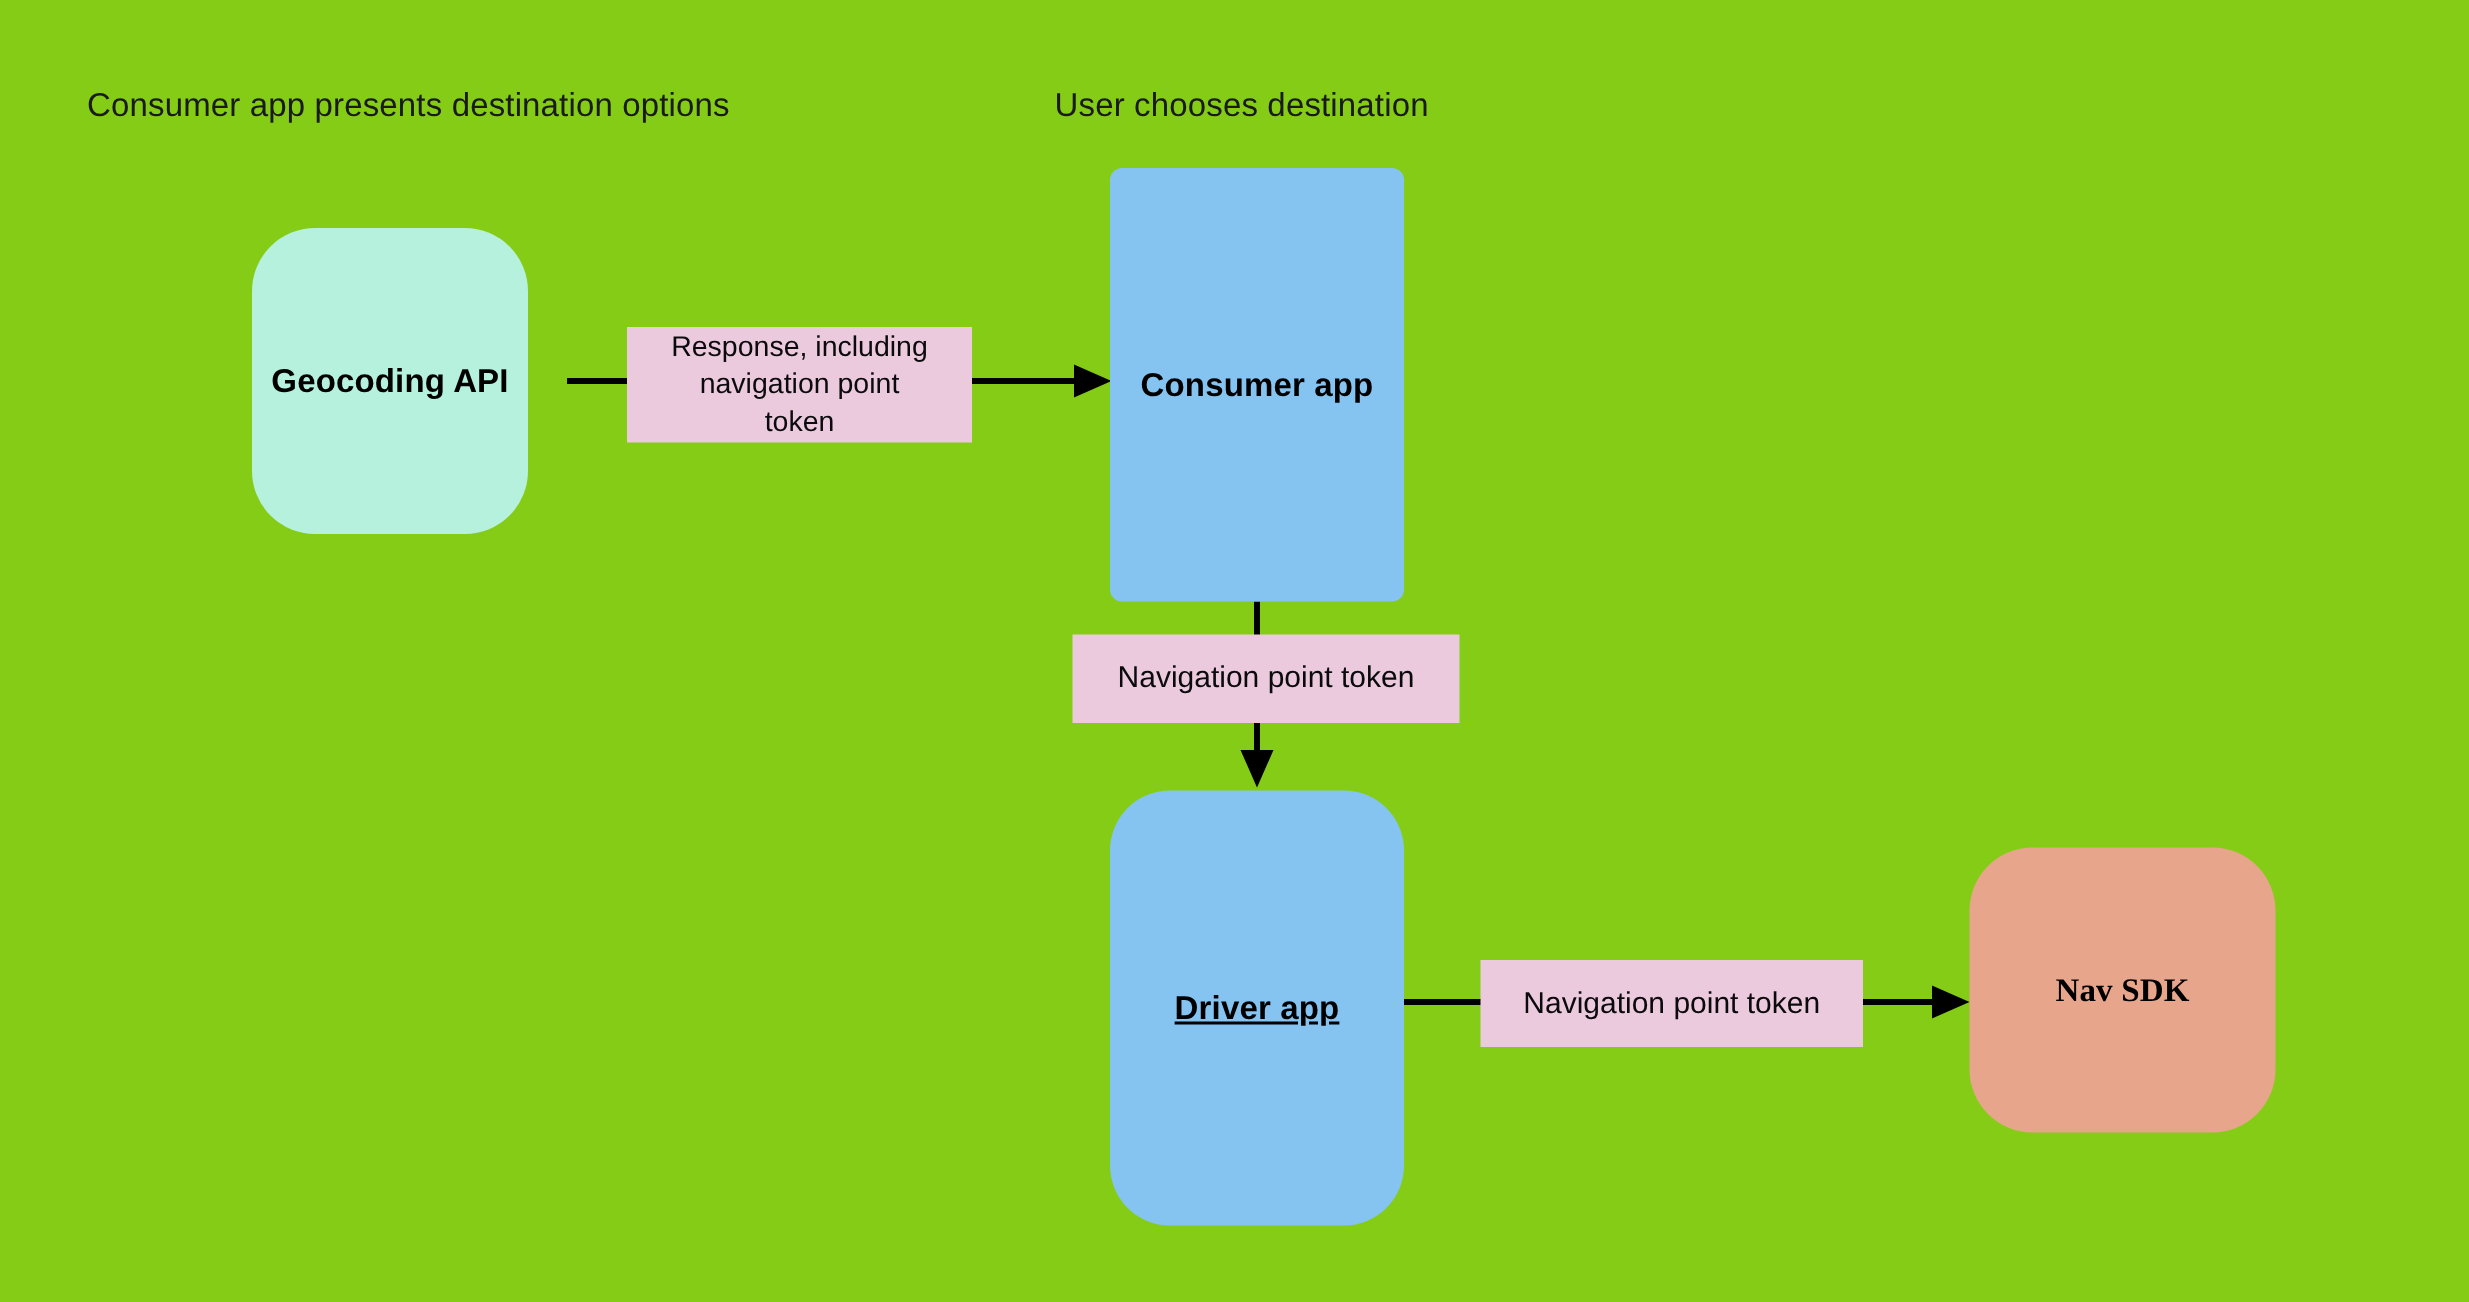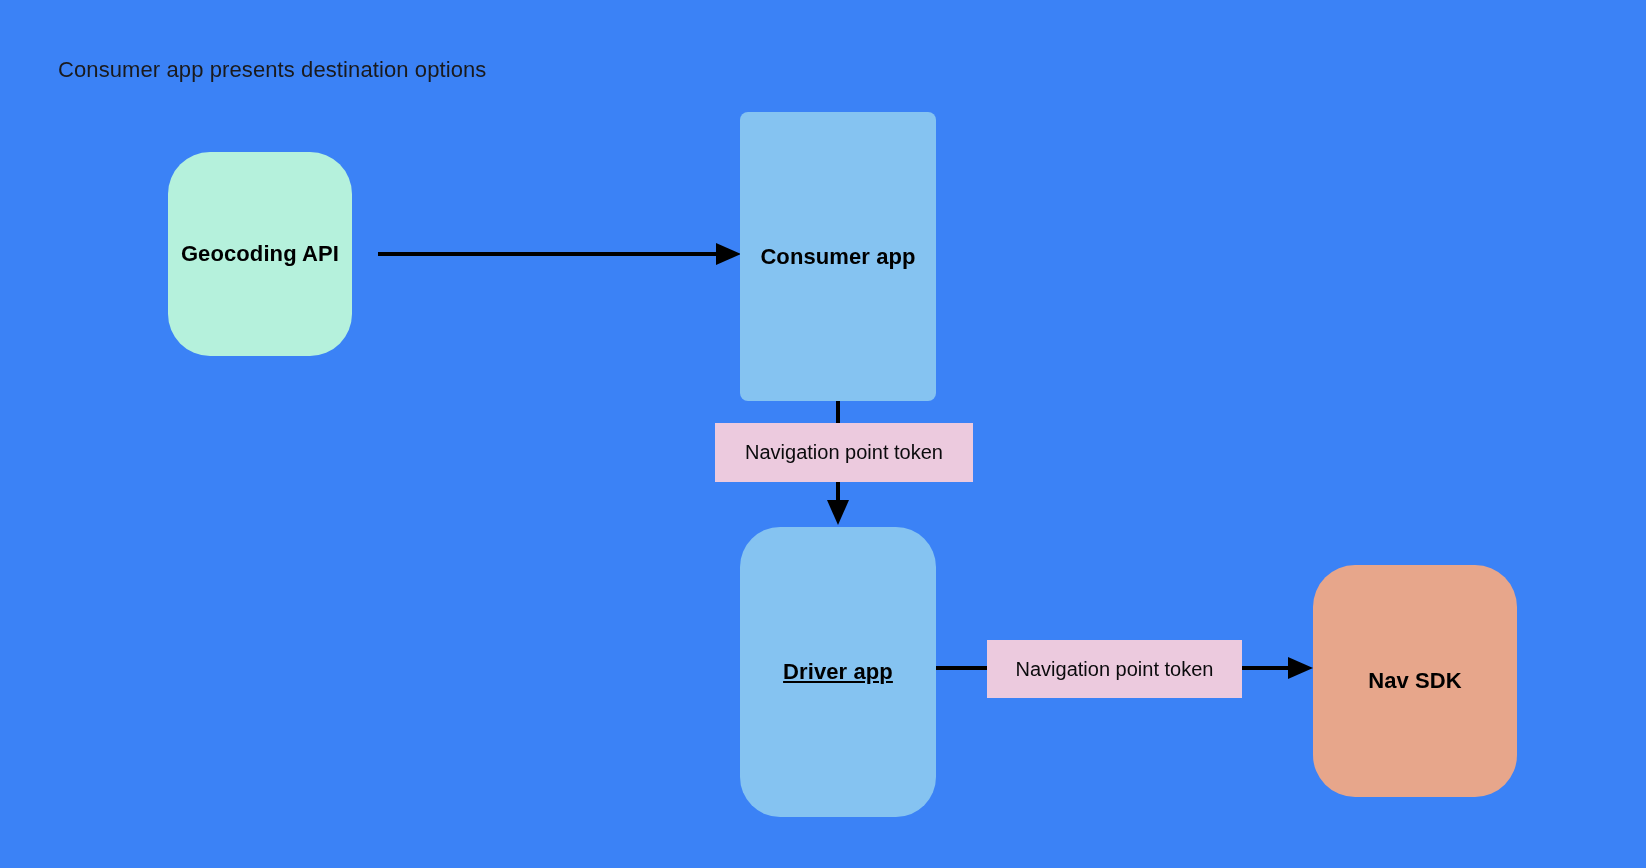--- a/index.html
+++ b/index.html
@@ -78,39 +78,40 @@
   }
 
   
   #header-left   { left: 58px;   top: 57px; }
   #header-middle { left: 703px;  top: 57px; }
   #header-right  { left: 1211px; top: 57px; }
 
   #node-geocoding { left: 168px;  top: 152px; width: 184px; height: 204px; border-radius: 42px; }
   #node-consumer  { left: 740px;  top: 112px; width: 196px; height: 289px; border-radius: 8px; }
   #node-driver    { left: 740px;  top: 527px; width: 196px; height: 290px; border-radius: 40px; text-decoration: underline; }
-  #node-navsdk    { left: 1313px; top: 565px; width: 204px; height: 232px; border-radius: 42px; }
+  #node-navsdk    { left: 1313px; top: 565px; width: 204px; height: 190px; border-radius: 42px; font-family: Liberation Serif, serif; }
 
   #edge-label-1 { left: 418px; top: 218px; width: 230px; height: 77px; }
   #edge-label-2 { left: 715px; top: 423px; width: 258px; height: 59px; }
   #edge-label-3 { left: 987px; top: 640px; width: 255px; height: 58px; }
 
   #arrow1-line { left: 378px; top: 252px; width: 338px; height: 4px; }
   #arrow1-head { left: 716px; top: 243px; }
   #arrow2-line { left: 836px; top: 401px; width: 4px; height: 100px; }
   #arrow2-head { left: 827px; top: 500px; }
   #arrow3-line { left: 936px; top: 666px; width: 352px; height: 4px; }
   #arrow3-head { left: 1288px; top: 657px; }
 </style>
 </head>
 <body>
 
-<div class="canvas" style="background-color: #3b82f6;">
+<div class="canvas" style="background-color: #84cc16;">
 
   <div class="col-header" id="header-left" style="color: rgb(26, 26, 28);">Consumer app presents destination options</div>
+  <div class="col-header" id="header-middle" style="color: rgb(26, 26, 28);">User chooses destination</div>
 
   <div class="arrow-line" id="arrow1-line" style="background-color: rgb(0, 0, 0);"></div>
   <div class="arrow-head right" id="arrow1-head" style="border-left-color: rgb(0, 0, 0);"></div>
 
   <div class="arrow-line" id="arrow2-line" style="background-color: rgb(0, 0, 0);"></div>
   <div class="arrow-head down" id="arrow2-head" style="border-top-color: rgb(0, 0, 0);"></div>
 
   <div class="arrow-line" id="arrow3-line" style="background-color: rgb(0, 0, 0);"></div>
   <div class="arrow-head right" id="arrow3-head" style="border-left-color: rgb(0, 0, 0);"></div>
 
@@ -123,18 +124,21 @@
   </div>
 
   <div class="node" id="node-driver" style="background-color: rgb(133, 195, 241);">
     <span class="node-label" style="color: rgb(0, 0, 0);">Driver app</span>
   </div>
 
   <div class="node" id="node-navsdk" style="background-color: rgb(231, 166, 139);">
     <span class="node-label" style="color: rgb(0, 0, 0);">Nav SDK</span>
   </div>
 
+  <div class="edge-label multiline" id="edge-label-1" style="background-color: rgb(236, 202, 222);">Response, including
+navigation point
+token</div>
 
   <div class="edge-label singleline" id="edge-label-2" style="background-color: rgb(236, 202, 222);">Navigation point token</div>
 
   <div class="edge-label singleline" id="edge-label-3" style="background-color: rgb(236, 202, 222);">Navigation point token</div>
 
 </div>
 
 </body></html>

